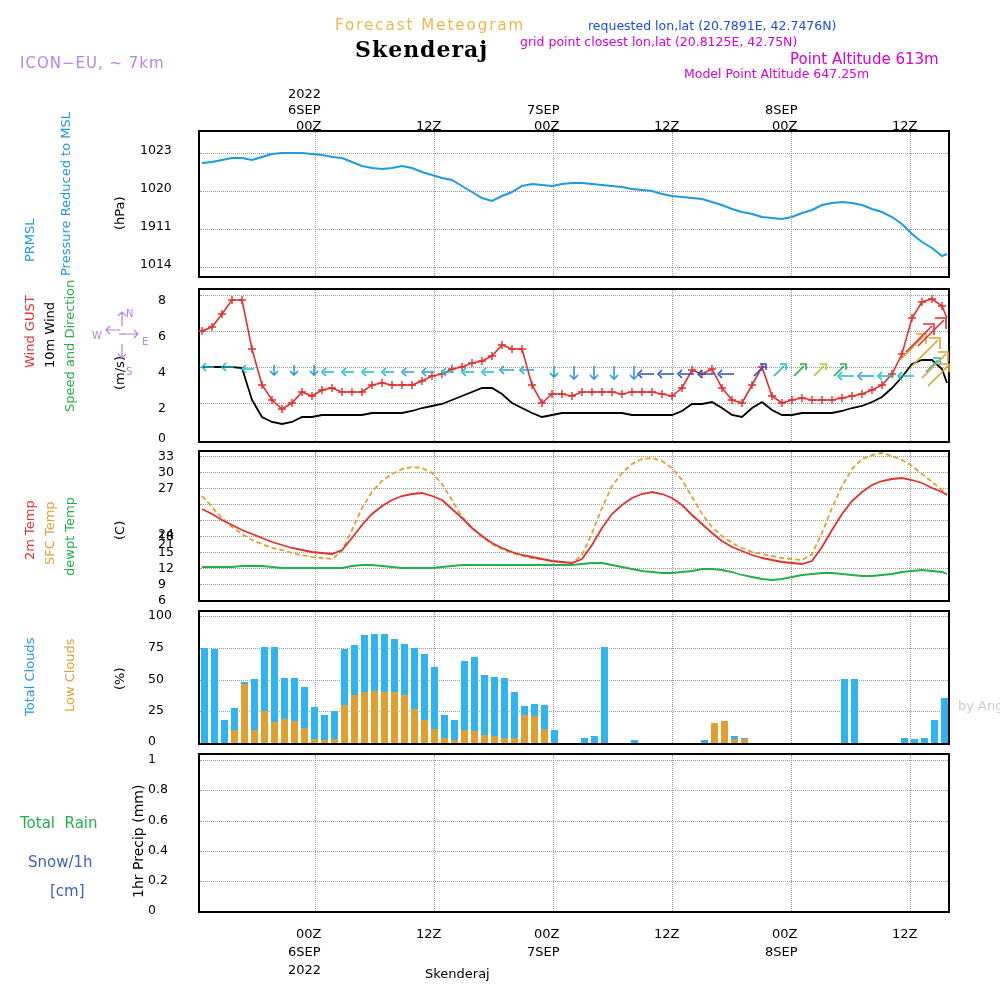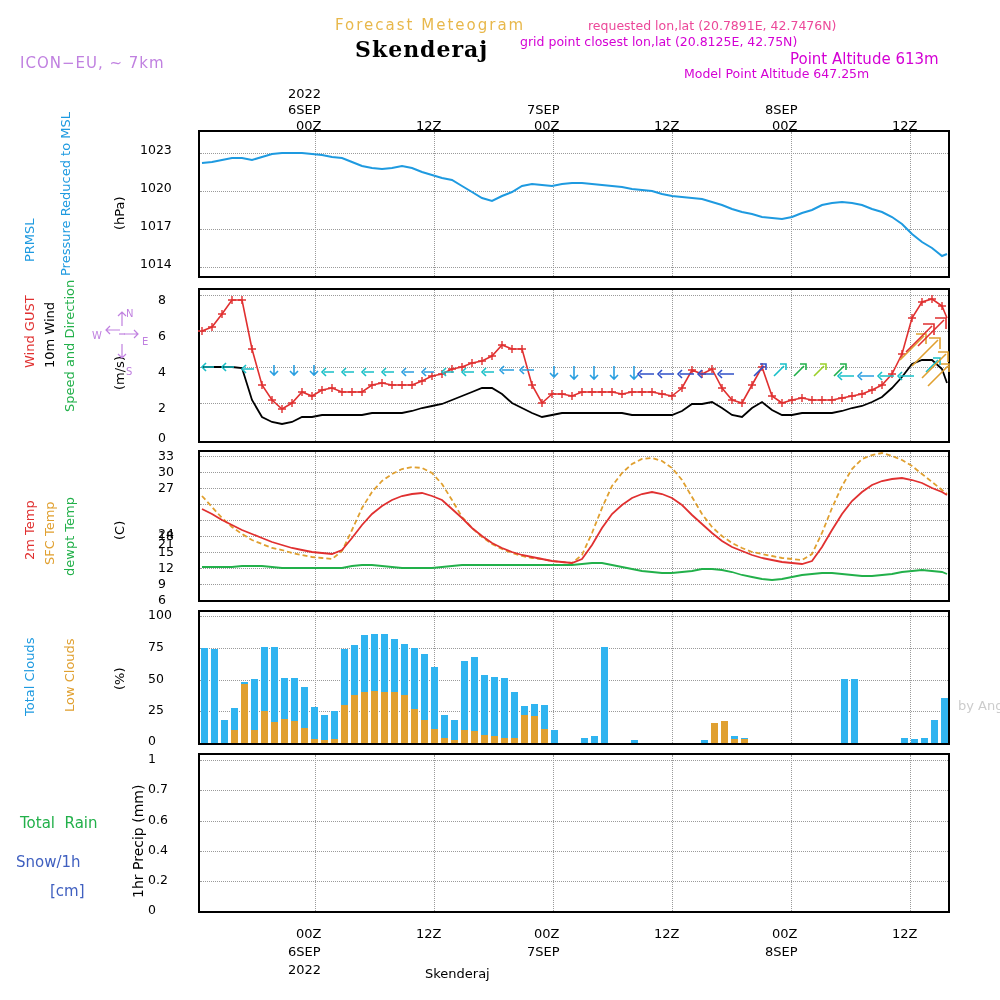--- a/index.html
+++ b/index.html
@@ -1,21 +1,21 @@
 <!DOCTYPE html>
 <html><head>
 <meta charset="utf-8">
 <style>
   html,body{margin:0;padding:0;background:#ffffff;}
   body{width:1000px;height:1000px;position:relative;font-family:"DejaVu Sans",sans-serif;overflow:hidden;}
   .abs{position:absolute;margin-top:8px;}
   .t{white-space:pre;}
   #header-forecast{left:335px;top:8px;font-size:15px;color:#e8b84b;letter-spacing:2px;}
   #header-title{left:355px;top:28px;font-size:22px;font-weight:bold;color:#000;font-family:"DejaVu Serif",serif;letter-spacing:1px;}
-  #meta-req{left:588px;top:10px;font-size:12.5px;color:#ec4899;}
+  #meta-req{left:588px;top:10px;font-size:12.5px;color:#1d4ed8;}
   #meta-grid{left:520px;top:26px;font-size:12.5px;color:#d400d4;}
   #meta-alt{left:790px;top:42px;font-size:15px;color:#d400d4;}
   #meta-malt{left:684px;top:58px;font-size:12.5px;color:#d400d4;}
   #model-label{left:20px;top:46px;font-size:15px;color:#c080e0;letter-spacing:1px;}
   #by-angel{left:958px;top:690px;font-size:13px;color:#cccccc;}
   #footer-station{left:425px;top:958px;font-size:13px;color:#000;}
   .panel{position:absolute;border:2px solid #000;background:#fff;box-sizing:border-box;}
   .gridv{position:absolute;top:0;bottom:0;width:0;border-left:1px dotted #9a9a9a;}
   .gridh{position:absolute;left:0;right:0;height:0;border-top:1px dotted #9a9a9a;}
   .ylab{position:absolute;font-size:12.5px;color:#000;text-align:left;}
@@ -59,21 +59,21 @@
   <div class="gridh" style="top:21px;"></div>
   <div class="gridh" style="top:59px;"></div>
   <div class="gridh" style="top:97px;"></div>
   <div class="gridh" style="top:135px;"></div>
   <svg width="748" height="144" viewBox="0 0 748 144">
     <polyline fill="none" stroke="#1e9ae0" stroke-width="2" points="2,31 12,30 22,28 32,26 42,26 52,28 62,25 72,22 82,21 92,21 102,21 112,22 122,23 132,25 142,26 152,30 162,34 172,36 182,37 192,36 202,34 212,36 222,40 232,43 242,46 252,48 262,54 272,60 282,66 292,69 302,64 312,60 322,54 332,52 342,53 352,54 362,52 372,51 382,51 392,52 402,53 412,54 422,55 432,57 442,58 452,59 462,62 472,64 482,65 492,66 502,67 512,70 522,73 532,77 542,80 552,82 562,85 572,86 582,87 592,85 602,81 612,78 622,73 632,71 642,70 652,71 662,73 672,77 682,80 692,85 702,92 712,102 722,110 732,116 742,124 747,122"></polyline>
   </svg>
 </div>
 <div class="ylab" style="left:140px;top:142px;width:52px;">1023</div>
 <div class="ylab" style="left:140px;top:180px;width:52px;">1020</div>
-<div class="ylab" style="left:140px;top:218px;width:52px;">1017</div>
+<div class="ylab" style="left:140px;top:218px;width:52px;">1911</div>
 <div class="ylab" style="left:140px;top:256px;width:52px;">1014</div>
 <div class="rotlabel" style="left:22px;top:262px;color:#1e9ae0;">PRMSL</div>
 <div class="rotlabel" style="left:58px;top:276px;color:#1e9ae0;">Pressure Reduced to MSL</div>
 <div class="rotlabel" style="left:112px;top:230px;color:#000;">(hPa)</div>
 
 <div class="panel" id="panel-wind" style="left:198px;top:288px;width:752px;height:155px;">
   <div class="gridv" style="left:115px;"></div>
   <div class="gridv" style="left:234px;"></div>
   <div class="gridv" style="left:353px;"></div>
   <div class="gridv" style="left:472px;"></div>
@@ -410,27 +410,27 @@
   <div class="gridv" style="left:472px;"></div>
   <div class="gridv" style="left:591px;"></div>
   <div class="gridv" style="left:710px;"></div>
   <div class="gridh" style="top:5px;"></div>
   <div class="gridh" style="top:35px;"></div>
   <div class="gridh" style="top:66px;"></div>
   <div class="gridh" style="top:96px;"></div>
   <div class="gridh" style="top:126px;"></div>
 </div>
 <div class="ylab" style="left:148px;top:751px;width:44px;">1</div>
-<div class="ylab" style="left:148px;top:781px;width:44px;">0.7</div>
+<div class="ylab" style="left:148px;top:781px;width:44px;">0.8</div>
 <div class="ylab" style="left:148px;top:812px;width:44px;">0.6</div>
 <div class="ylab" style="left:148px;top:842px;width:44px;">0.4</div>
 <div class="ylab" style="left:148px;top:872px;width:44px;">0.2</div>
 <div class="ylab" style="left:148px;top:902px;width:44px;">0</div>
 <div class="abs t" style="left:20px;top:806px;font-size:15px;color:#22b04a;">Total  Rain</div>
-<div class="abs t" style="left:16px;top:845px;font-size:15px;color:#4060c0;">Snow/1h</div>
+<div class="abs t" style="left:28px;top:845px;font-size:15px;color:#4060c0;">Snow/1h</div>
 <div class="abs t" style="left:50px;top:874px;font-size:15px;color:#4060c0;">[cm]</div>
 <div class="rotlabel" style="left:130px;top:898px;color:#000;font-size:14px;">1hr Precip (mm)</div>
 
 <div class="abs">
   <div class="xtick t" style="left:296px;top:918px;">00Z</div>
   <div class="xtick t" style="left:416px;top:918px;">12Z</div>
   <div class="xtick t" style="left:534px;top:918px;">00Z</div>
   <div class="xtick t" style="left:654px;top:918px;">12Z</div>
   <div class="xtick t" style="left:772px;top:918px;">00Z</div>
   <div class="xtick t" style="left:892px;top:918px;">12Z</div>

